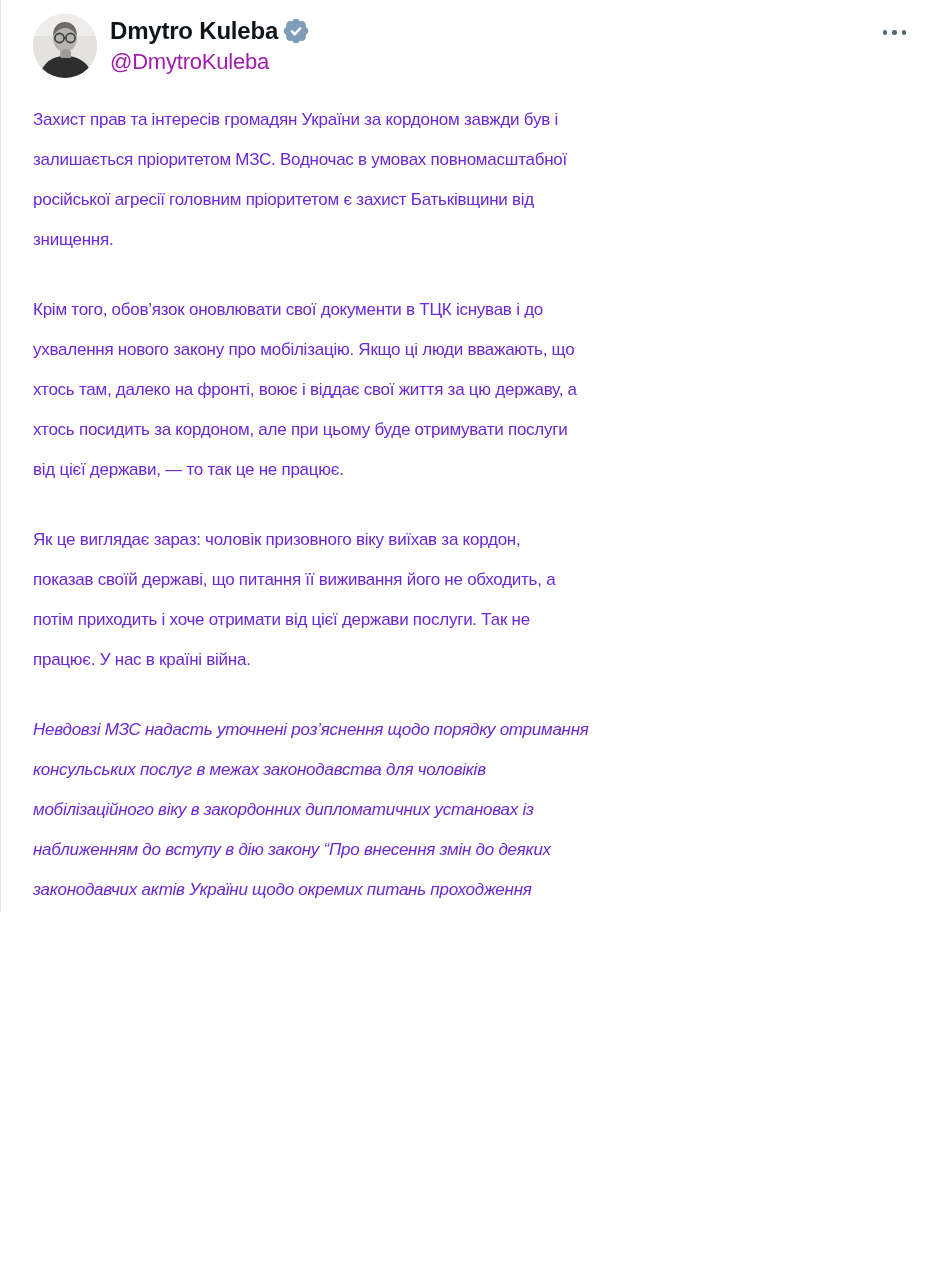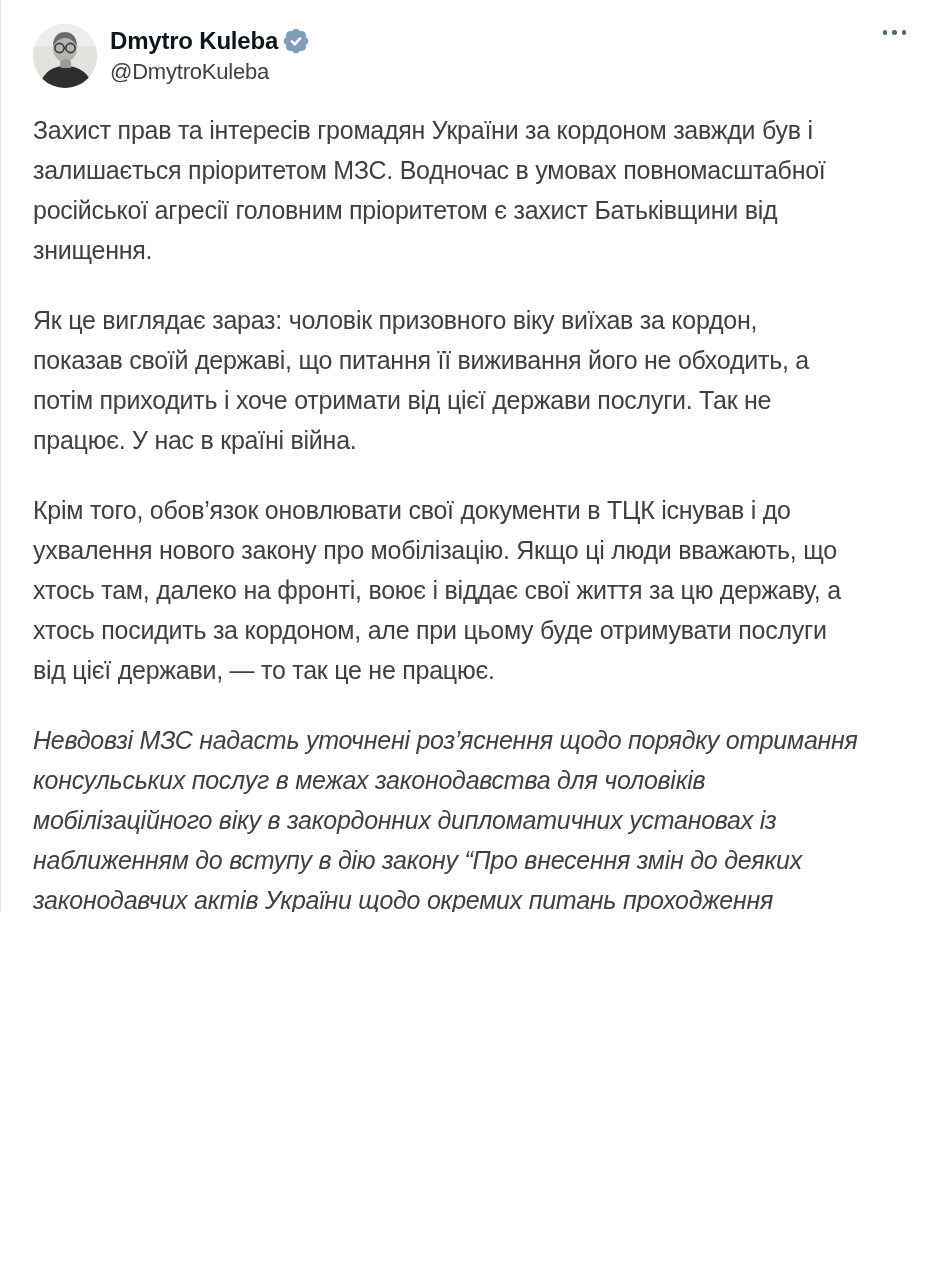--- a/index.html
+++ b/index.html
@@ -7,21 +7,21 @@
     padding: 0;
     background: #ffffff;
     font-family: "Liberation Sans", sans-serif;
     color: #0f1419;
   }
   .tweet {
     position: relative;
     width: 938px;
     height: 912px;
     box-sizing: border-box;
-    padding: 24px 30px 16px 32px;
+    padding: 14px 30px 16px 32px;
     background: #ffffff;
     border-left: 1px solid #e3e6e8;
     overflow: hidden;
   }
   
   .header {
     display: flex;
     align-items: flex-start;
   }
   .avatar {
@@ -47,21 +47,21 @@
     font-size: 24px;
     font-weight: 700;
     line-height: 28px;
     color: #0f1419;
     letter-spacing: -0.2px;
   }
   .badge { width: 26px; height: 26px; display: inline-block; }
   .handle {
     font-size: 22px;
     line-height: 27px;
-    color: #404040;
+    color: #a21caf;
     margin-top: 3px;
     letter-spacing: -0.2px;
   }
   .more-btn {
     position: absolute;
     top: 24px;
     right: 30px;
     display: flex;
     gap: 5px;
     padding: 6px 2px;
@@ -69,24 +69,24 @@
   }
   .more-btn .dot {
     width: 4.5px; height: 4.5px;
     border-radius: 50%;
     background: #536471;
   }
   
   .body-text { margin-top: 22px; }
   .body-text p {
     margin: 16px 0 30px 0;
-    font-size: 25px;
+    font-size: 17px;
     line-height: 40px;
     letter-spacing: -0.25px;
-    color: #404040;
+    color: #6d28d9;
     white-space: pre-line;
     max-width: 876px;
   }
   .body-text p:last-child { margin-bottom: 0; font-style: italic; }
   
   .deepl-row {
     margin-top: 22px;
     display: flex;
     align-items: center;
     gap: 8px;
@@ -161,29 +161,29 @@
     <span class="dot"></span>
     <span class="dot"></span>
     <span class="dot"></span>
   </div>
 
   <div class="body-text">
     <p>Захист прав та інтересів громадян України за кордоном завжди був і
 залишається пріоритетом МЗС. Водночас в умовах повномасштабної
 російської агресії головним пріоритетом є захист Батьківщини від
 знищення.</p>
-    <p>Як це виглядає зараз: чоловік призовного віку виїхав за кордон,
-показав своїй державі, що питання її виживання його не обходить, а
-потім приходить і хоче отримати від цієї держави послуги. Так не
-працює. У нас в країні війна.</p>
     <p>Крім того, обов’язок оновлювати свої документи в ТЦК існував і до
 ухвалення нового закону про мобілізацію. Якщо ці люди вважають, що
 хтось там, далеко на фронті, воює і віддає свої життя за цю державу, а
 хтось посидить за кордоном, але при цьому буде отримувати послуги
 від цієї держави, — то так це не працює.</p>
+    <p>Як це виглядає зараз: чоловік призовного віку виїхав за кордон,
+показав своїй державі, що питання її виживання його не обходить, а
+потім приходить і хоче отримати від цієї держави послуги. Так не
+працює. У нас в країні війна.</p>
     <p>Невдовзі МЗС надасть уточнені роз’яснення щодо порядку отримання
 консульських послуг в межах законодавства для чоловіків
 мобілізаційного віку в закордонних дипломатичних установах із
 наближенням до вступу в дію закону “Про внесення змін до деяких
 законодавчих актів України щодо окремих питань проходження
 військової служби, мобілізації та військового обліку» та після набрання
 ним чинності.</p>
   </div>
 
   <div class="deepl-row">

